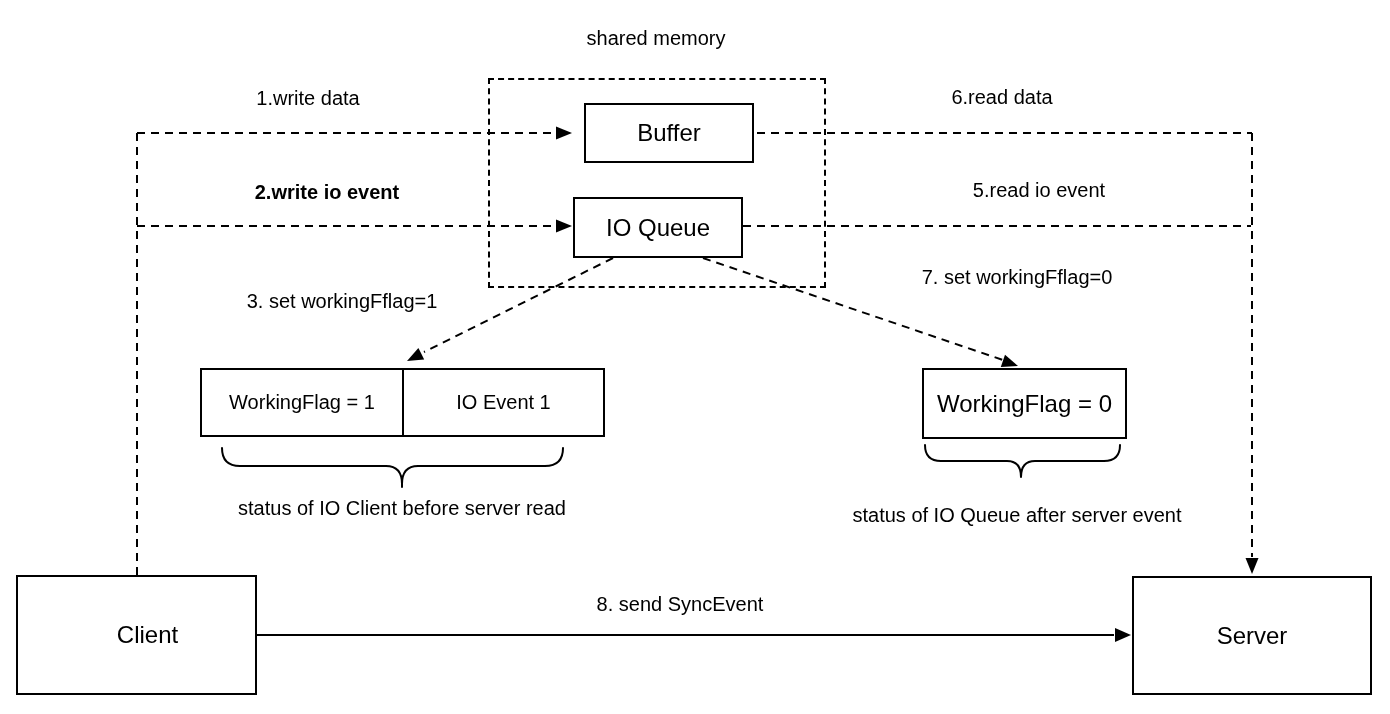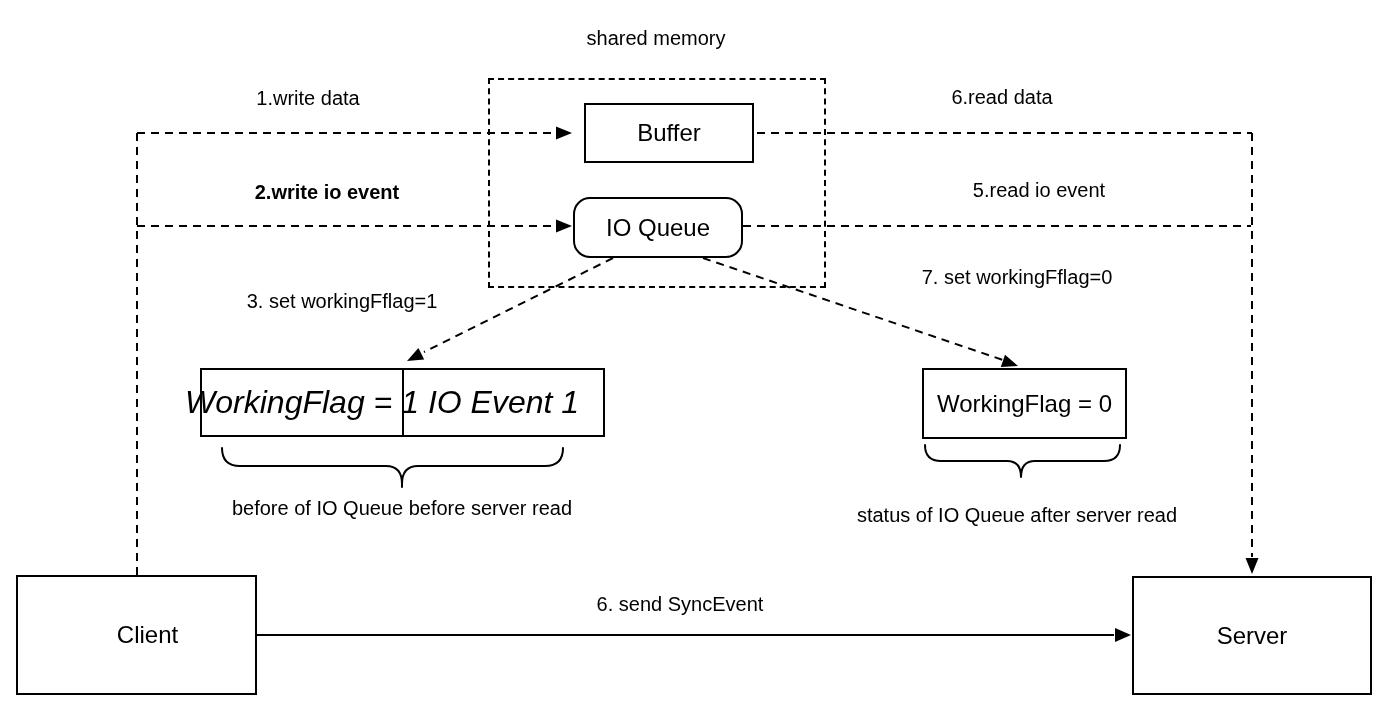--- a/index.html
+++ b/index.html
@@ -39,23 +39,22 @@
     box-sizing: border-box;
     border: 2px dashed #000000;
     background: transparent;
   }
   .split-box {
     position: absolute;
     box-sizing: border-box;
     border: 2px solid #000000;
     background: #ffffff;
     display: flex;
-    font-size: 32px;
+    font-size: 20px;
     white-space: nowrap;
-    font-style: italic;
   }
   .split-box .cell {
     display: flex;
     align-items: center;
     justify-content: center;
     height: 100%;
     box-sizing: border-box;
   }
   .split-box .cell-left {
     width: 202px;
@@ -119,21 +118,21 @@
     <path class="brace" d="M925 445 Q925 461 941 461 H1007 Q1021 461 1021 477 M1120 445 Q1120 461 1104 461 H1035 Q1021 461 1021 477"></path>
   </svg>
 
   <div class="dashed-region" style="left:488px; top:78px; width:338px; height:210px;"></div>
 
   <div class="lbl" style="left:656px; top:38px;">shared memory</div>
 
   <div class="node" style="left:584px; top:103px; width:170px; height:60px;">
     <span>Buffer</span>
   </div>
-  <div class="node" style="left:573px; top:197px; width:170px; height:61px;border-radius:17px;">
+  <div class="node" style="left:573px; top:197px; width:170px; height:61px;">
     <span>IO Queue</span>
   </div>
 
   <div class="split-box" style="left:200px; top:368px; width:405px; height:69px;">
     <div class="cell cell-left">
       <span>WorkingFlag = 1</span>
     </div>
     <div class="cell cell-right">
       <span>IO Event 1</span>
     </div>
@@ -146,21 +145,21 @@
   <div class="node" style="left:16px; top:575px; width:241px; height:120px;padding-left:22px;">
     <span>Client</span>
   </div>
   <div class="node" style="left:1132px; top:576px; width:240px; height:119px;">
     <span>Server</span>
   </div>
 
   <div class="lbl" style="left:308px; top:98px;">1.write data</div>
   <div class="lbl" style="left:327px; top:192px;font-weight:bold;">2.write io event</div>
   <div class="lbl" style="left:330px; top:301px;margin-left:12px;">3. set workingFflag=1</div>
-  <div class="lbl" style="left:680px; top:604px;">6. send SyncEvent</div>
+  <div class="lbl" style="left:680px; top:604px;">8. send SyncEvent</div>
   <div class="lbl" style="left:1000px; top:190px;margin-left:39px;">5.read io event</div>
   <div class="lbl" style="left:1002px; top:97px;">6.read data</div>
   <div class="lbl" style="left:1017px; top:277px;">7. set workingFflag=0</div>
 
-  <div class="lbl" style="left:402px; top:508px;">before of IO Queue before server read</div>
-  <div class="lbl" style="left:1017px; top:515px;">status of IO Queue after server read</div>
+  <div class="lbl" style="left:402px; top:508px;">status of IO Client before server read</div>
+  <div class="lbl" style="left:1017px; top:515px;">status of IO Queue after server event</div>
 
 </div>
 
 </body></html>

